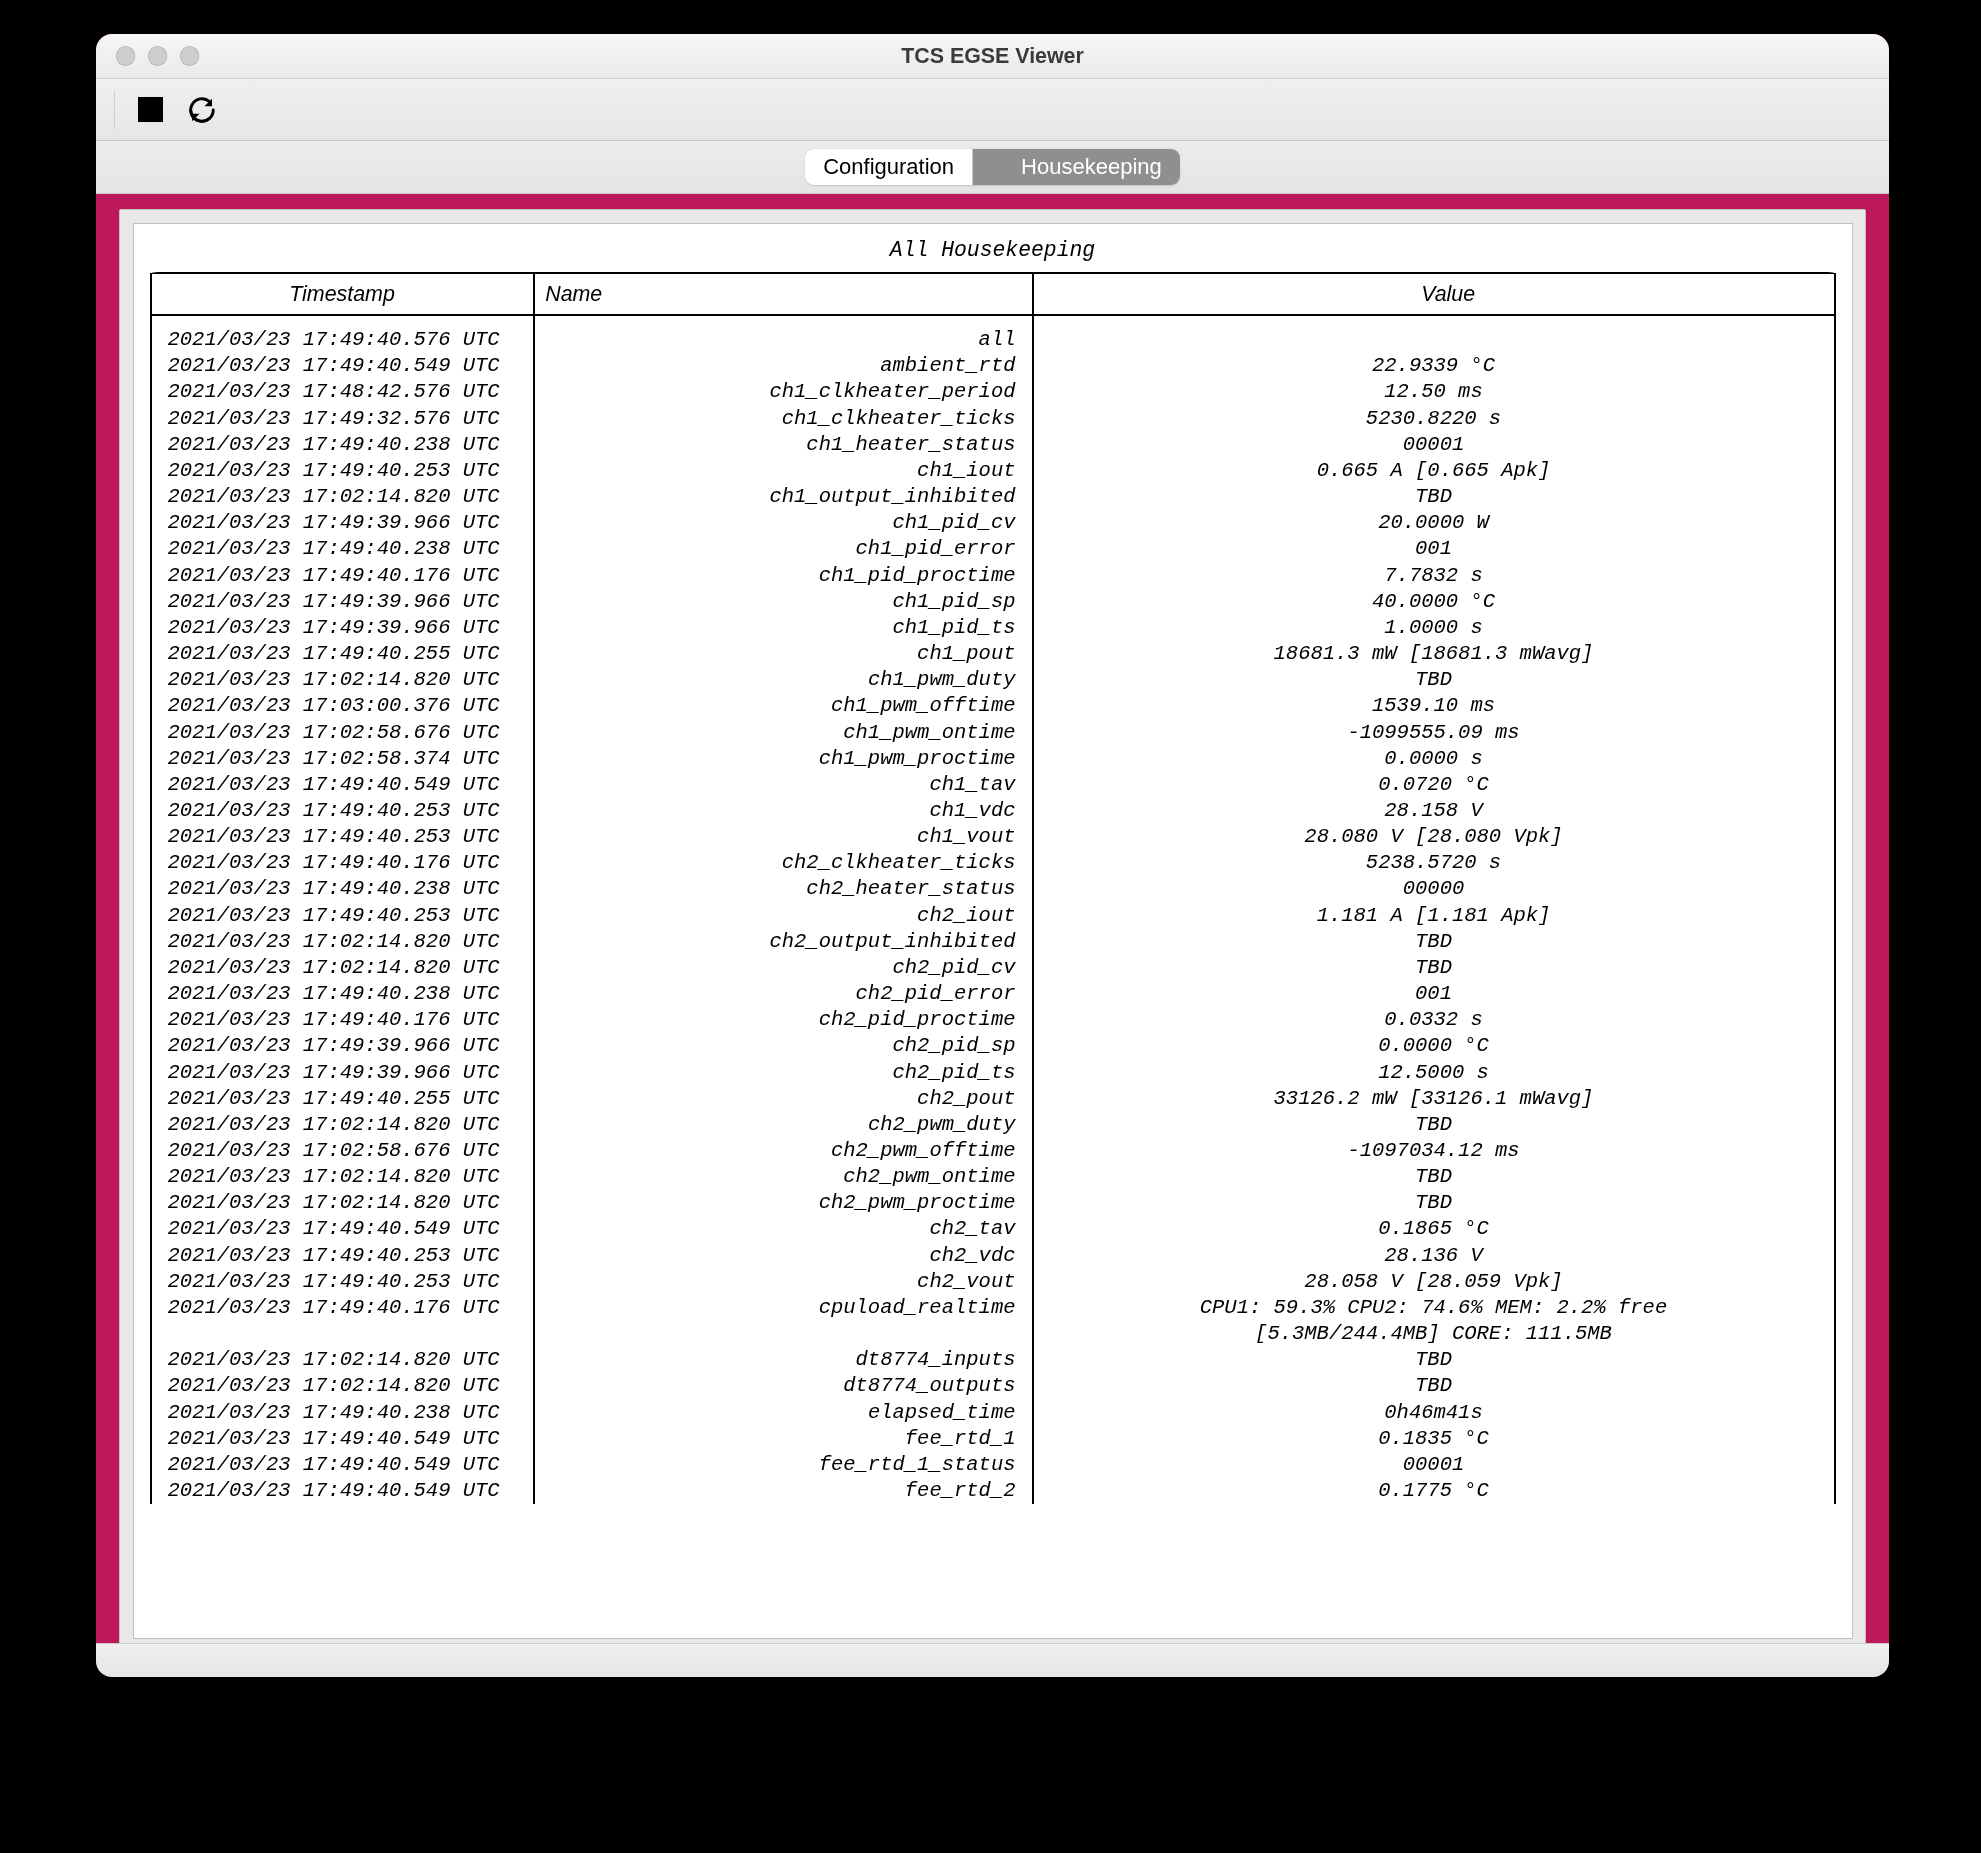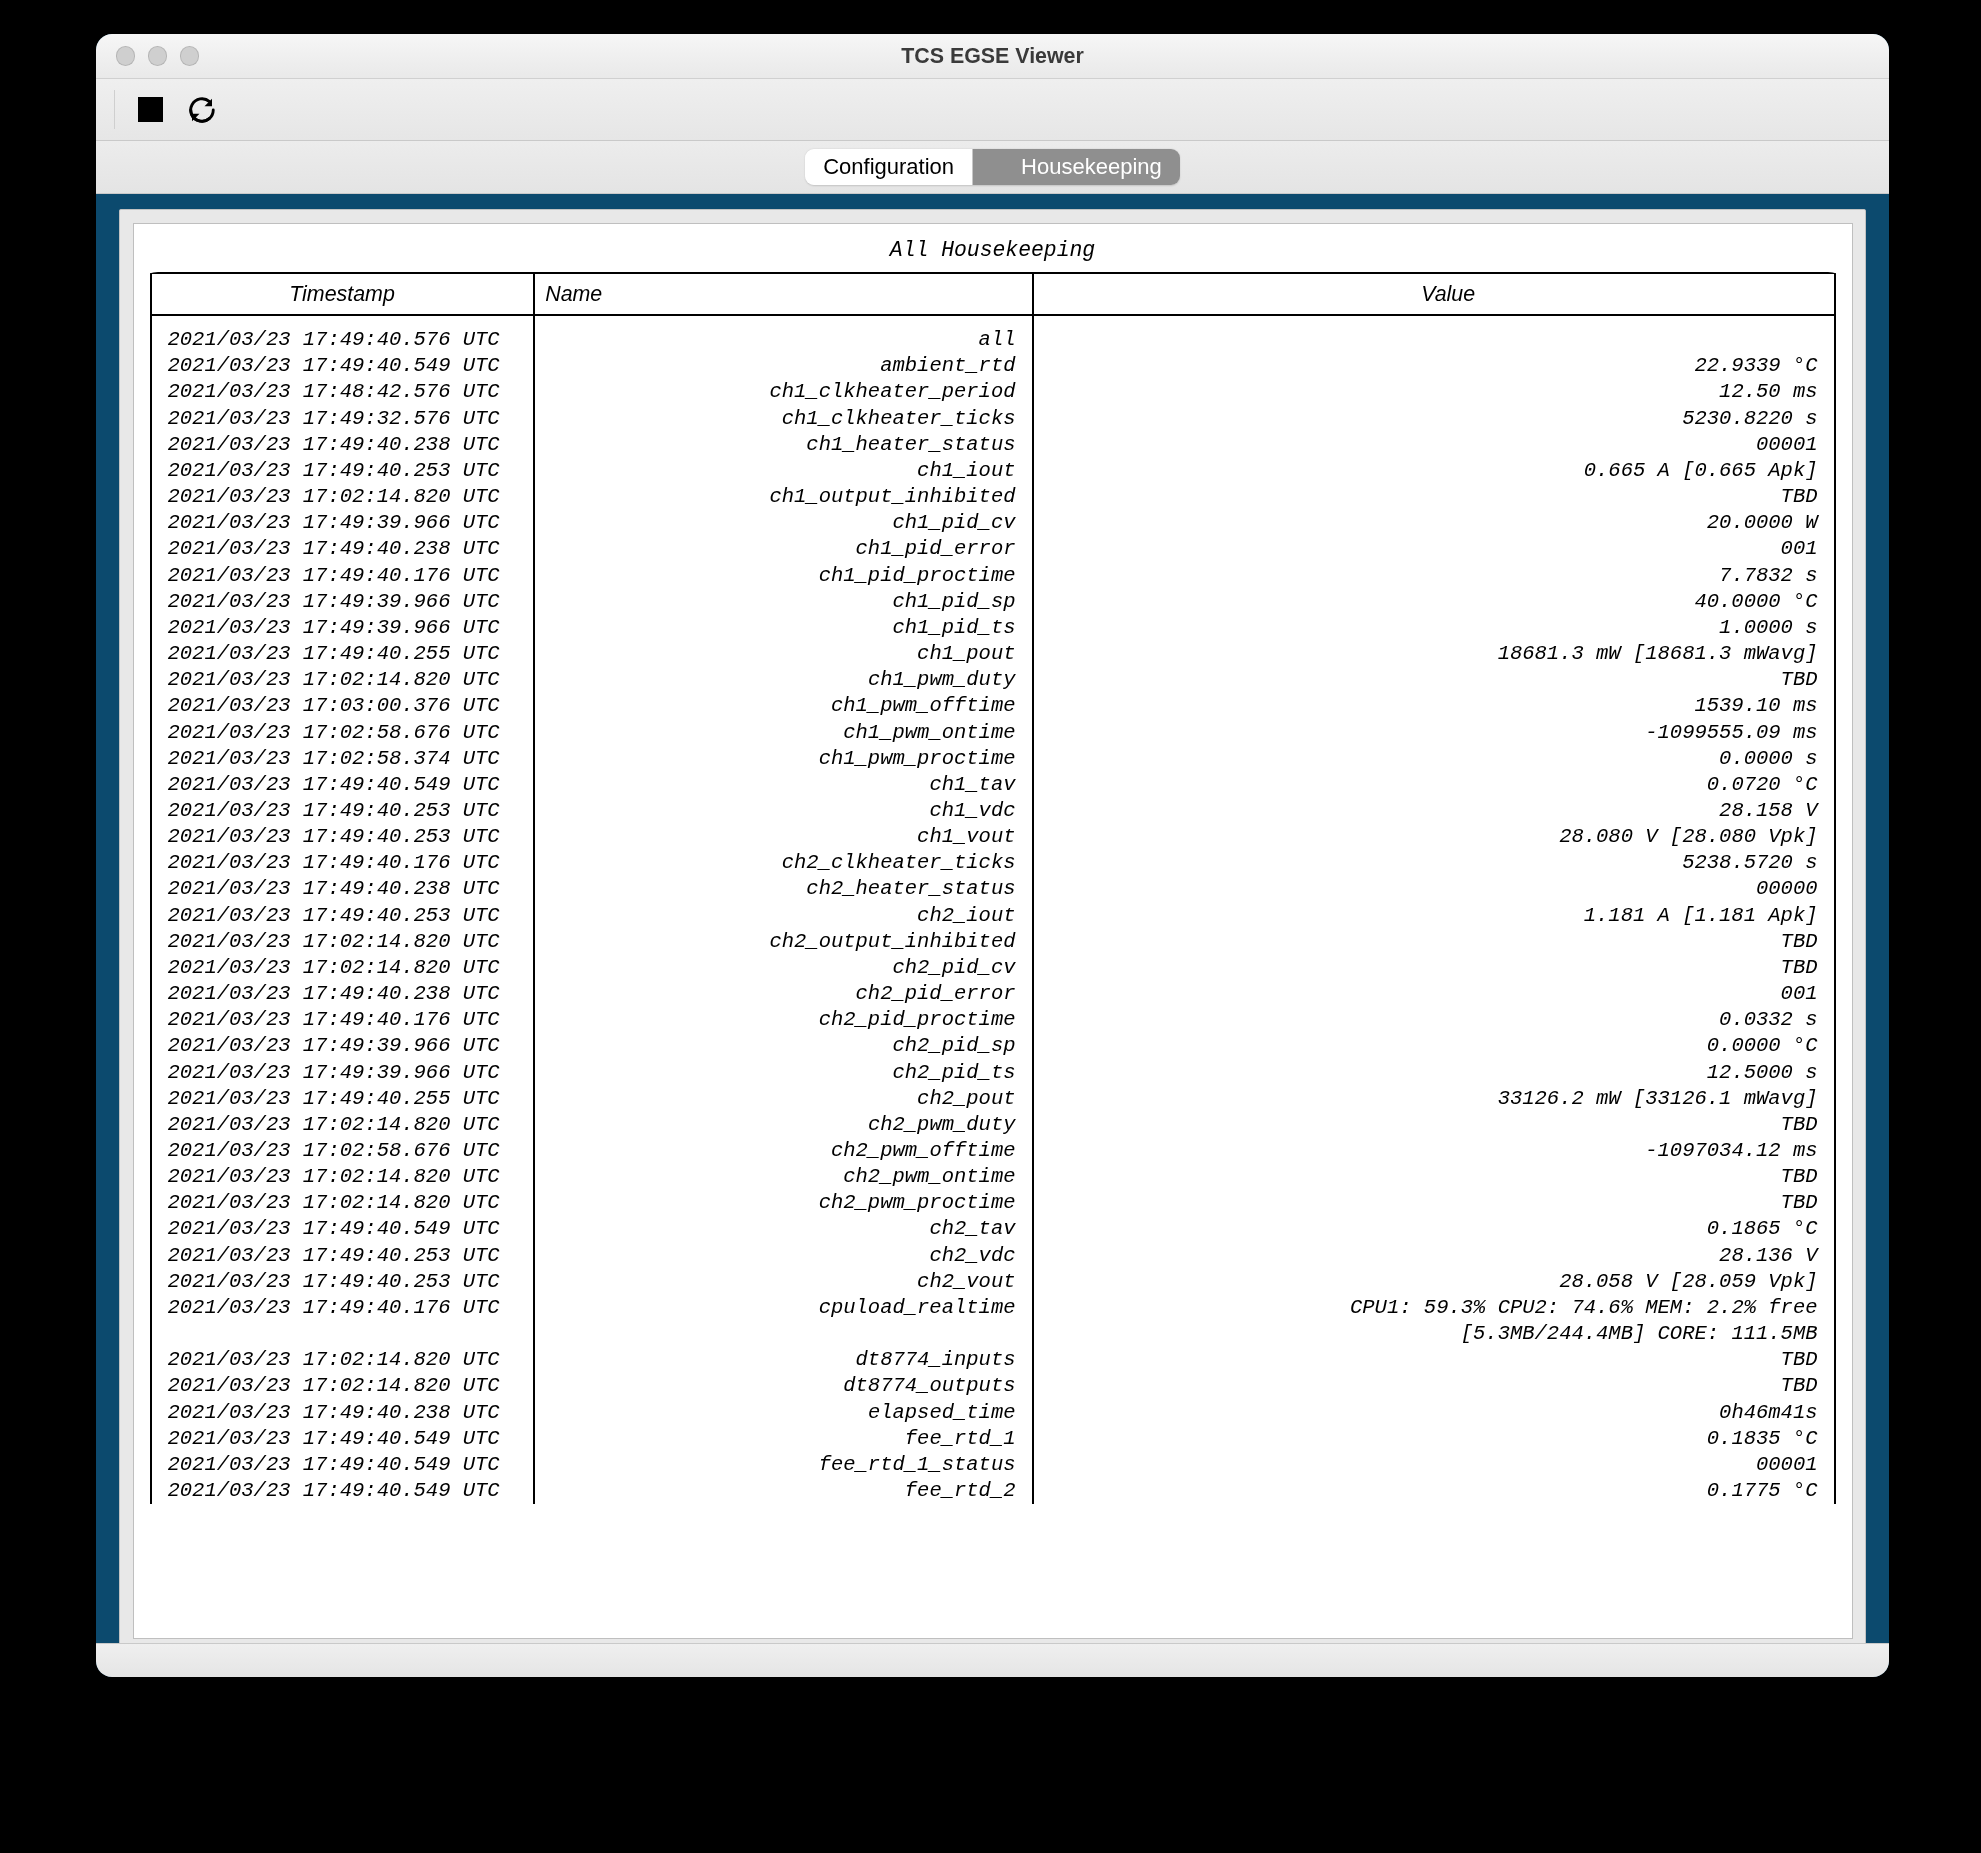--- a/index.html
+++ b/index.html
@@ -10,21 +10,21 @@
     height: 1854px;
     font-family: -apple-system, BlinkMacSystemFont, "Helvetica Neue", Arial, sans-serif;
     position: relative;
   }
   .window {
     position: absolute;
     left: 96px;
     top: 34px;
     width: 1793px;
     height: 1643px;
-    background: #0c4a6e;
+    background: #be185d;
     border-radius: 16px;
     box-shadow: 0 27px 71px rgba(0,0,0,0.6), 0 0 0 0.9px rgba(0,0,0,0.3);
     overflow: hidden;
   }
   .titlebar {
     height: 45px;
     background: linear-gradient(#f6f6f6, #e9e9e9);
     border-bottom: 0.9px solid #d0d0d0;
     display: flex;
     align-items: center;
@@ -157,21 +157,21 @@
     border-left: 2.7px solid #000;
     border-right: 2.7px solid #000;
     padding: 1.3px 16px;
     white-space: nowrap;
     overflow:hidden;
     line-height: 1.15;
   }
   tbody tr:first-child td { padding-top: 12.5px; margin-top: 36px; }
   td.c-ts { text-align:left; }
   td.c-name { text-align:right; }
-  td.c-val { text-align:right; }
+  td.c-val { text-align:center; }
   .bottom-bar {
     position:absolute;
     left:0; right:0; bottom:0;
     height: 34px;
     background: linear-gradient(#efefef, #e5e5e5);
     border-top: 0.9px solid #c9c9c9;
   }
 </style>
 </head>
 <body>

